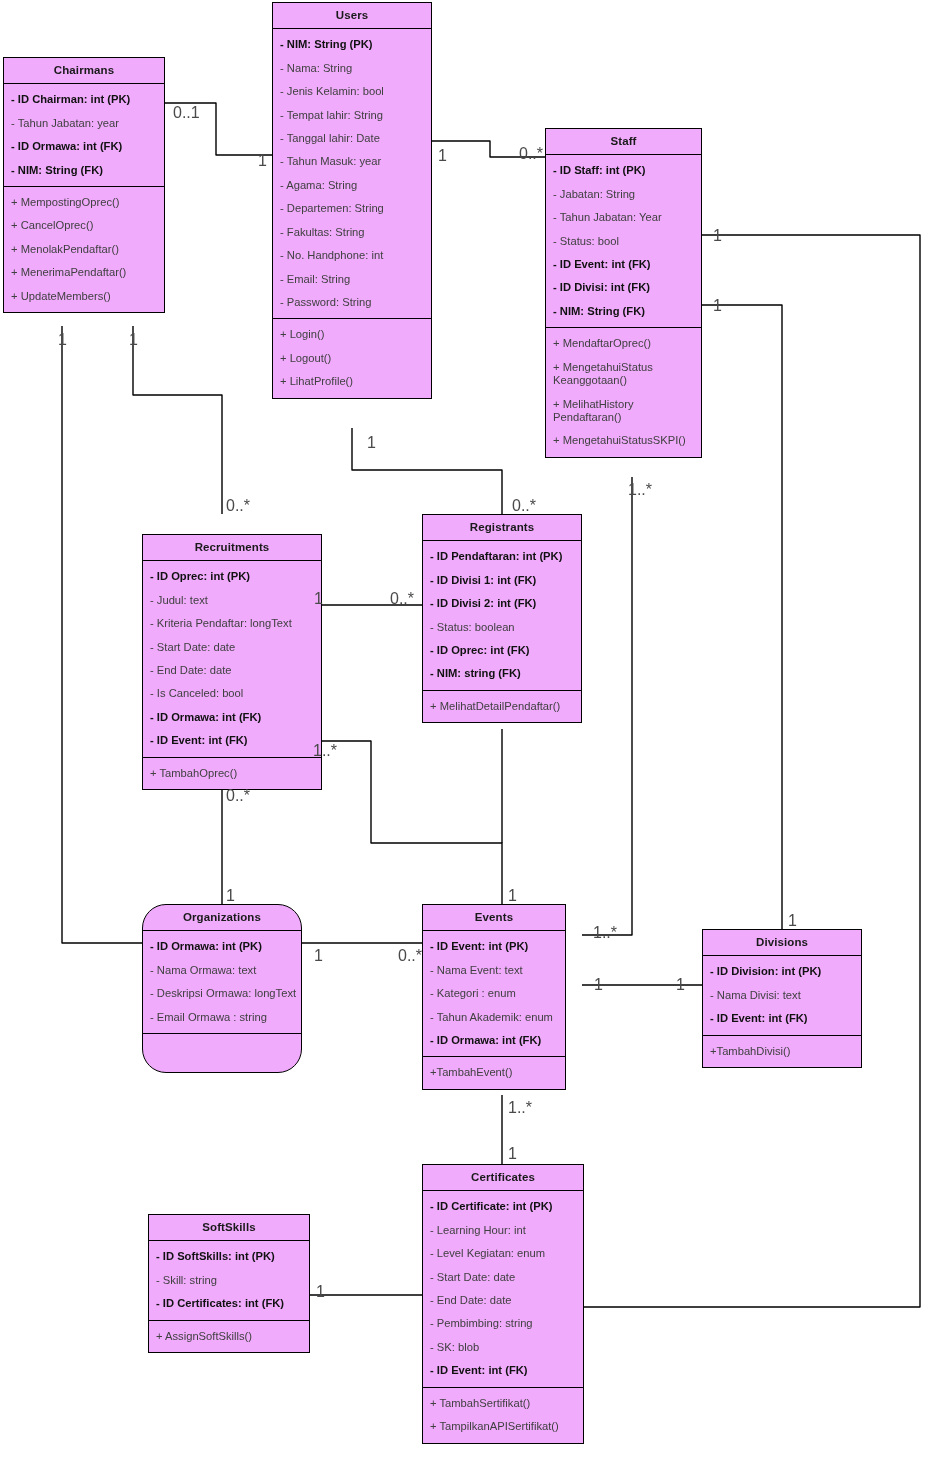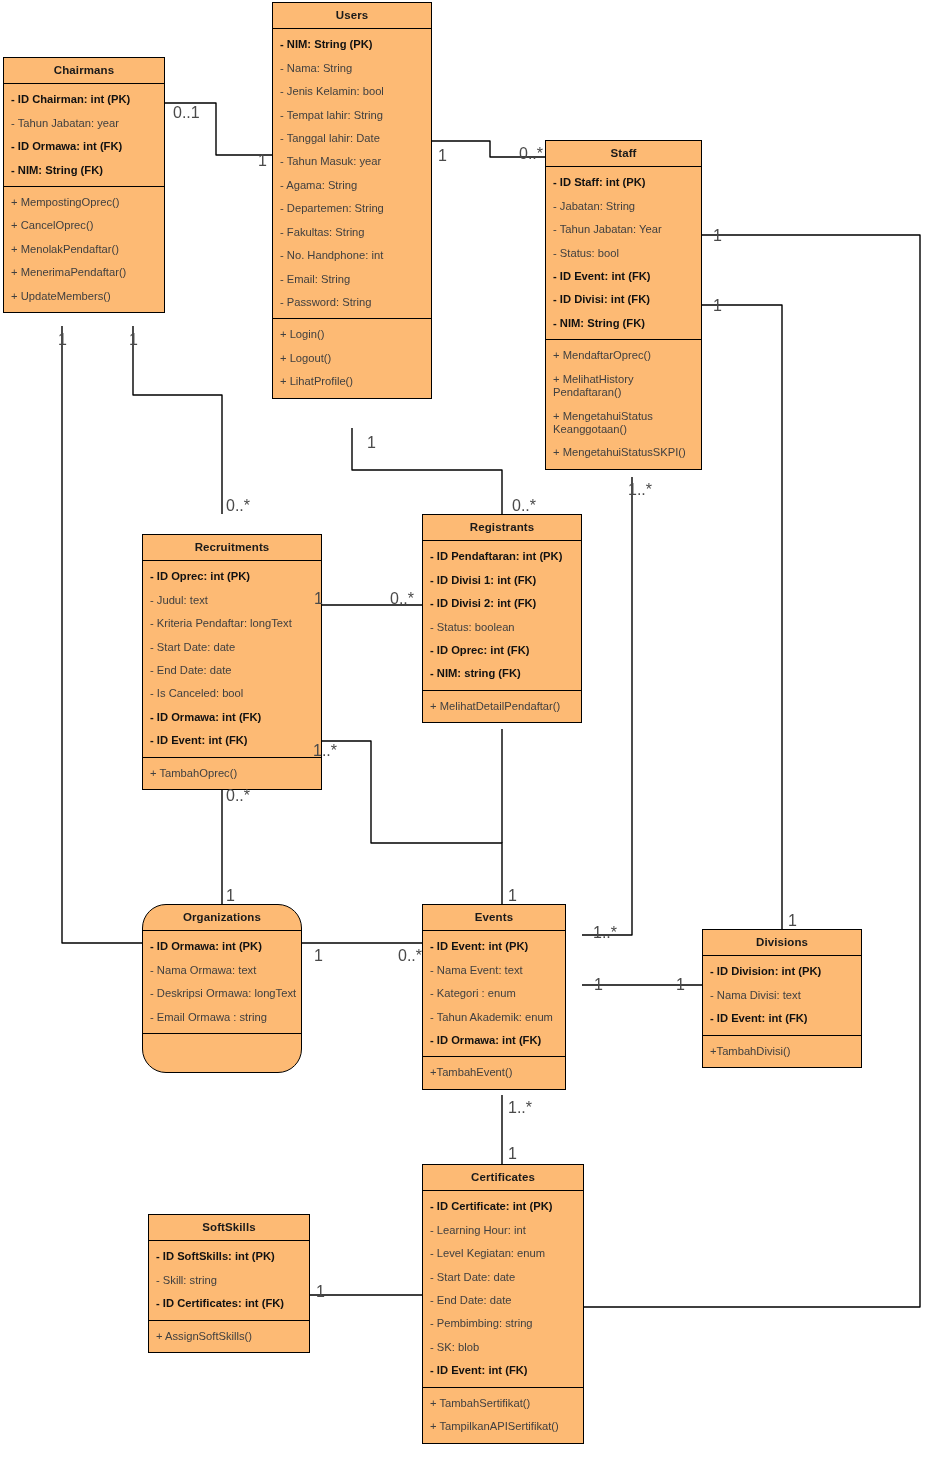--- a/index.html
+++ b/index.html
@@ -20,21 +20,21 @@
     position: absolute;
     left: 0; top: 0;
     width: 935px;
     height: 1462px;
     pointer-events: none;
   }
   .cls {
     position: absolute;
     box-sizing: border-box;
     border: 1.4px solid #000000;
-    background: #fdba74;
+    background: #f0abfc;
     z-index: 5;
   }
   .cls-title {
     text-align: center;
     font-size: 11.5px;
     font-weight: bold;
     color: #1a1a1a;
     padding: 6px 4px 6px 4px;
     border-bottom: 1.4px solid #000000;
     line-height: 1.15;
@@ -149,35 +149,35 @@
       <div class="row">- Email: String</div>
       <div class="row">- Password: String</div>
     </div>
     <div class="compartment">
       <div class="row">+ Login()</div>
       <div class="row">+ Logout()</div>
       <div class="row">+ LihatProfile()</div>
     </div>
   </div>
 
-  <div class="cls" style="left:545px; top:128px; width:157px;margin-top:12px;">
+  <div class="cls" style="left:545px; top:128px; width:157px;">
     <div class="cls-title">Staff</div>
     <div class="compartment">
       <div class="row b">- ID Staff: int (PK)</div>
       <div class="row">- Jabatan: String</div>
       <div class="row">- Tahun Jabatan: Year</div>
       <div class="row">- Status: bool</div>
       <div class="row b">- ID Event: int (FK)</div>
       <div class="row b">- ID Divisi: int (FK)</div>
       <div class="row b">- NIM: String (FK)</div>
     </div>
     <div class="compartment">
       <div class="row">+ MendaftarOprec()</div>
+      <div class="row wrap">+ MengetahuiStatus Keanggotaan()</div>
       <div class="row wrap">+ MelihatHistory Pendaftaran()</div>
-      <div class="row wrap">+ MengetahuiStatus Keanggotaan()</div>
       <div class="row">+ MengetahuiStatusSKPI()</div>
     </div>
   </div>
 
   <div class="cls" style="left:142px; top:514px; width:180px;margin-top:20px;">
     <div class="cls-title">Recruitments</div>
     <div class="compartment">
       <div class="row b">- ID Oprec: int (PK)</div>
       <div class="row">- Judul: text</div>
       <div class="row">- Kriteria Pendaftar: longText</div>

